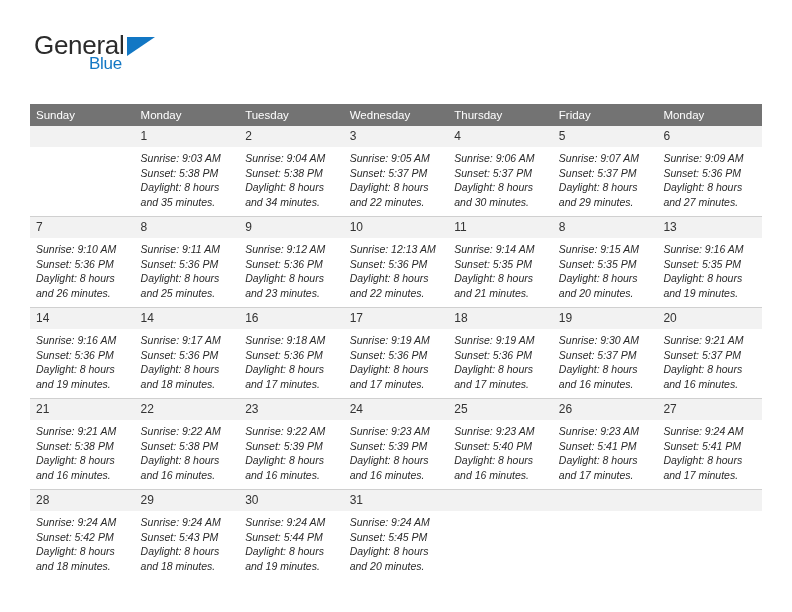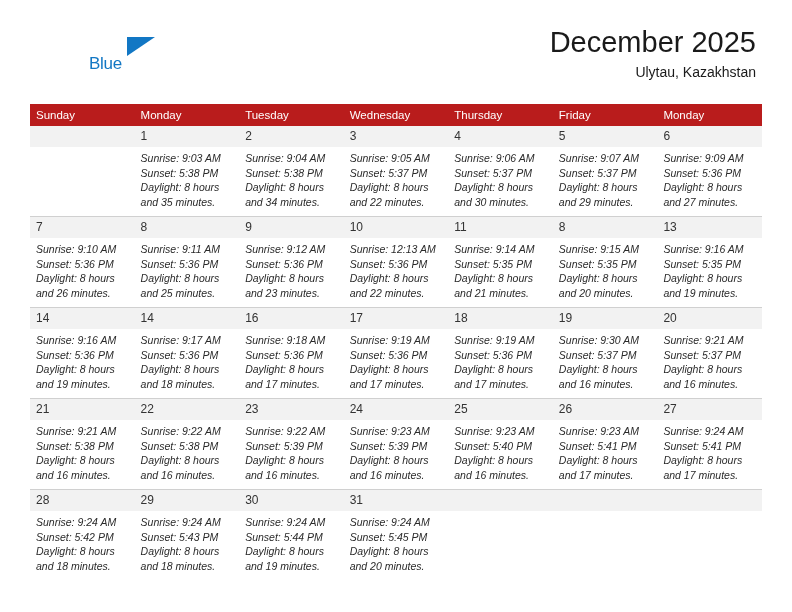--- a/index.html
+++ b/index.html
@@ -81,21 +81,21 @@
   
   .calendar {
     position: absolute;
     left: 30px;
     top: 104px;
     width: 732px;
     border-collapse: collapse;
     table-layout: fixed;
   }
   .calendar th {
-    background: #b91c1c;
+    background: #737373;
     color: #ffffff;
     font-size: 11.5px;
     font-weight: normal;
     text-align: left;
     padding: 4px 0 5px 6px;
     height: 13px;
     border: none;
   }
   .calendar td {
     vertical-align: top;
@@ -130,28 +130,25 @@
   td.empty .info { visibility: hidden; }
 </style>
 </head>
 <body>
 
 <div class="page">
 
   <div class="top">
 
     <div class="logo">
+      <span class="logo-general">General</span>
       <span class="logo-tri"></span>
       <span class="logo-blue">Blue</span>
     </div>
 
-    <div class="title-wrap">
-      <div class="cal-title">December 2025</div>
-      <div class="cal-sub">Ulytau, Kazakhstan</div>
-    </div>
 
   </div>
 
   <table class="calendar">
     <thead>
       <tr>
         <th>Sunday</th>
         <th>Monday</th>
         <th>Tuesday</th>
         <th>Wednesday</th>

